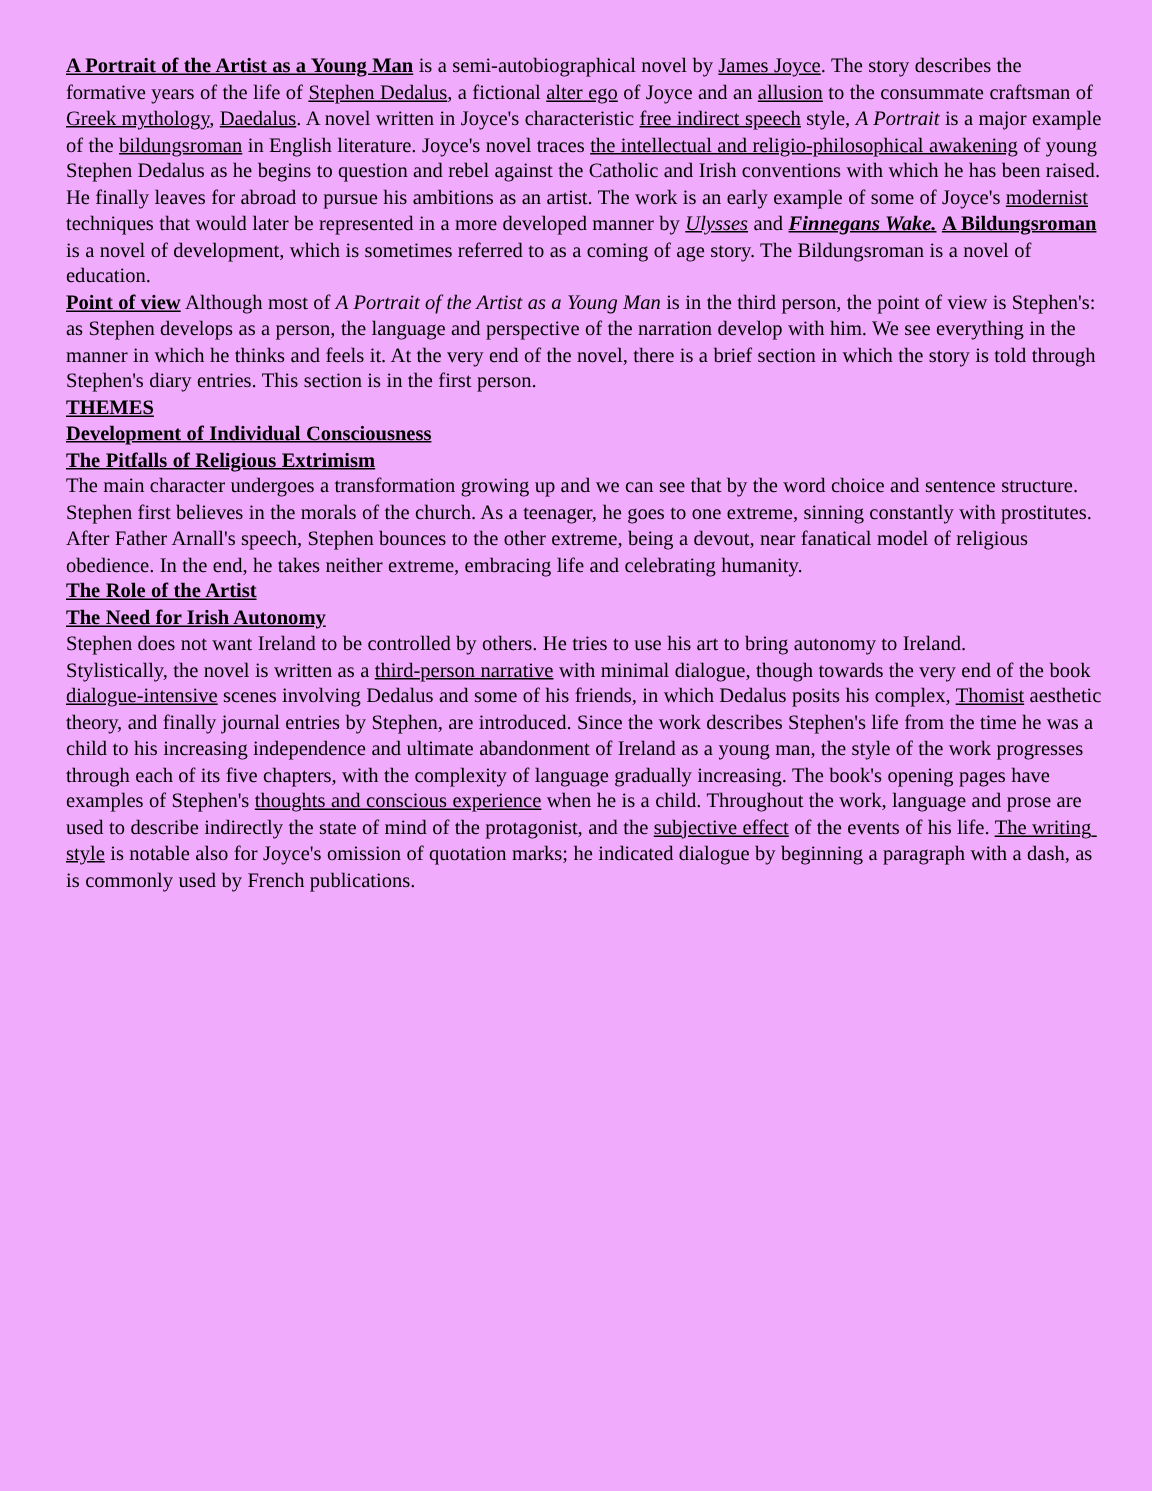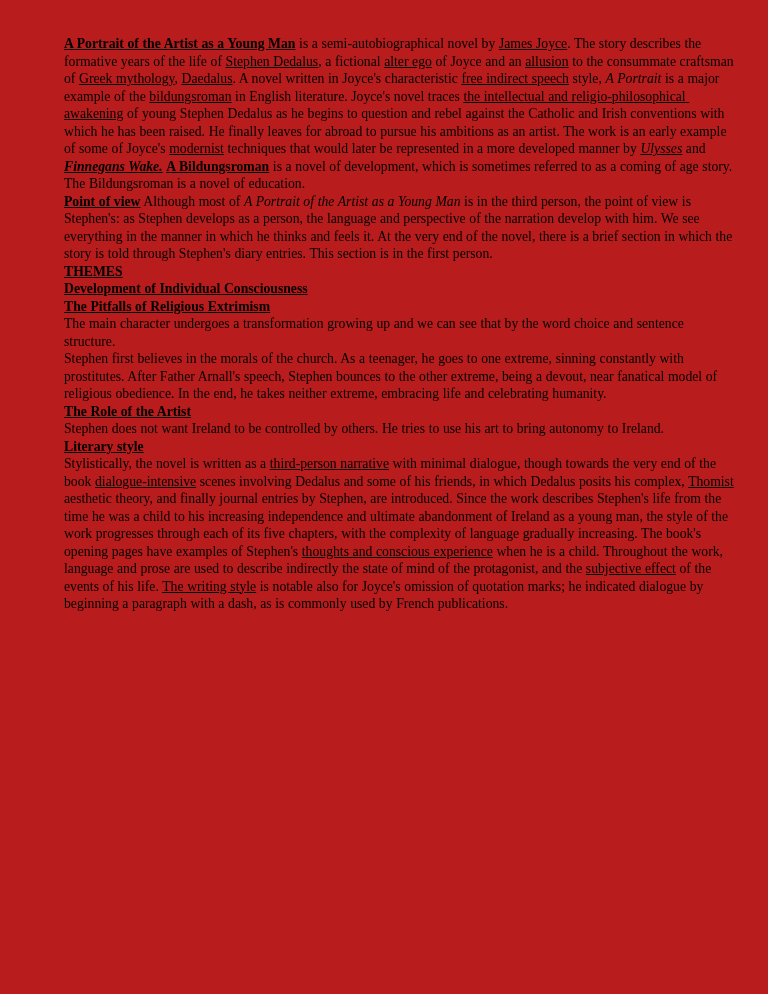--- a/index.html
+++ b/index.html
@@ -11,22 +11,22 @@
     width: 768px;
     height: 994px;
     overflow: hidden;
     font-family: "Liberation Serif", "DejaVu Serif", serif;
     color: #000000;
   }
   .doc-page {
     box-sizing: border-box;
     width: 768px;
     height: 994px;
-    background: #b91c1c;
-    padding: 35px 32px 0 64px;
+    background: #f0abfc;
+    padding: 35px 32px 0 44px;
   }
   .para {
     margin: 0;
     font-size: 13.7px;
     line-height: 17.5px;
     text-align: left;
     word-spacing: 0.2px;
   }
   .para span { white-space: pre-wrap; }
   .b { font-weight: bold; }
@@ -39,17 +39,17 @@
 <div class="doc-page">
   <div>
       <p class="para"><span class="b u">A Portrait of the Artist as a Young Man</span><span> is a semi-autobiographical novel by </span><span class="u">James Joyce</span><span>. The story describes the formative years of the life of </span><span class="u">Stephen Dedalus</span><span>, a fictional </span><span class="u">alter ego</span><span> of Joyce and an </span><span class="u">allusion</span><span> to the consummate craftsman of </span><span class="u">Greek mythology</span><span>, </span><span class="u">Daedalus</span><span>. A novel written in Joyce's characteristic </span><span class="u">free indirect speech</span><span> style, </span><span class="i">A Portrait</span><span> is a major example of the </span><span class="u">bildungsroman</span><span> in English literature. Joyce's novel traces </span><span class="u">the intellectual and religio-philosophical awakening</span><span> of young Stephen Dedalus as he begins to question and rebel against the Catholic and Irish conventions with which he has been raised. He finally leaves for abroad to pursue his ambitions as an artist. The work is an early example of some of Joyce's </span><span class="u">modernist</span><span> techniques that would later be represented in a more developed manner by </span><span class="i u">Ulysses</span><span> and </span><span class="b i u">Finnegans Wake.</span><span> </span><span class="b u">A Bildungsroman</span><span> is a novel of development, which is sometimes referred to as a coming of age story. The Bildungsroman is a novel of education.</span></p>
       <p class="para"><span class="b u">Point of view</span><span> Although most of </span><span class="i">A Portrait of the Artist as a Young Man</span><span> is in the third person, the point of view is Stephen's: as Stephen develops as a person, the language and perspective of the narration develop with him. We see everything in the manner in which he thinks and feels it. At the very end of the novel, there is a brief section in which the story is told through Stephen's diary entries. This section is in the first person.</span></p>
       <p class="para"><span class="b u">THEMES</span></p>
       <p class="para"><span class="b u">Development of Individual Consciousness</span></p>
       <p class="para"><span class="b u">The Pitfalls of Religious Extrimism</span></p>
       <p class="para"><span>The main character undergoes a transformation growing up and we can see that by the word choice and sentence structure.</span></p>
       <p class="para"><span>Stephen first believes in the morals of the church. As a teenager, he goes to one extreme, sinning constantly with prostitutes. After Father Arnall's speech, Stephen bounces to the other extreme, being a devout, near fanatical model of religious obedience. In the end, he takes neither extreme, embracing life and celebrating humanity.</span></p>
       <p class="para"><span class="b u">The Role of the Artist</span></p>
+      <p class="para"><span class="b u">The Need for Irish Autonomy</span></p>
       <p class="para"><span>Stephen does not want Ireland to be controlled by others. He tries to use his art to bring autonomy to Ireland.</span></p>
-      <p class="para"><span class="b u">Literary style</span></p>
       <p class="para"><span>Stylistically, the novel is written as a </span><span class="u">third-person narrative</span><span> with minimal dialogue, though towards the very end of the book </span><span class="u">dialogue-intensive</span><span> scenes involving Dedalus and some of his friends, in which Dedalus posits his complex, </span><span class="u">Thomist</span><span> aesthetic theory, and finally journal entries by Stephen, are introduced. Since the work describes Stephen's life from the time he was a child to his increasing independence and ultimate abandonment of Ireland as a young man, the style of the work progresses through each of its five chapters, with the complexity of language gradually increasing. The book's opening pages have examples of Stephen's </span><span class="u">thoughts and conscious experience</span><span> when he is a child. Throughout the work, language and prose are used to describe indirectly the state of mind of the protagonist, and the </span><span class="u">subjective effect</span><span> of the events of his life. </span><span class="u">The writing style</span><span> is notable also for Joyce's omission of quotation marks; he indicated dialogue by beginning a paragraph with a dash, as is commonly used by French publications.</span></p>
     </div>
 </div>
 
 </body></html>

